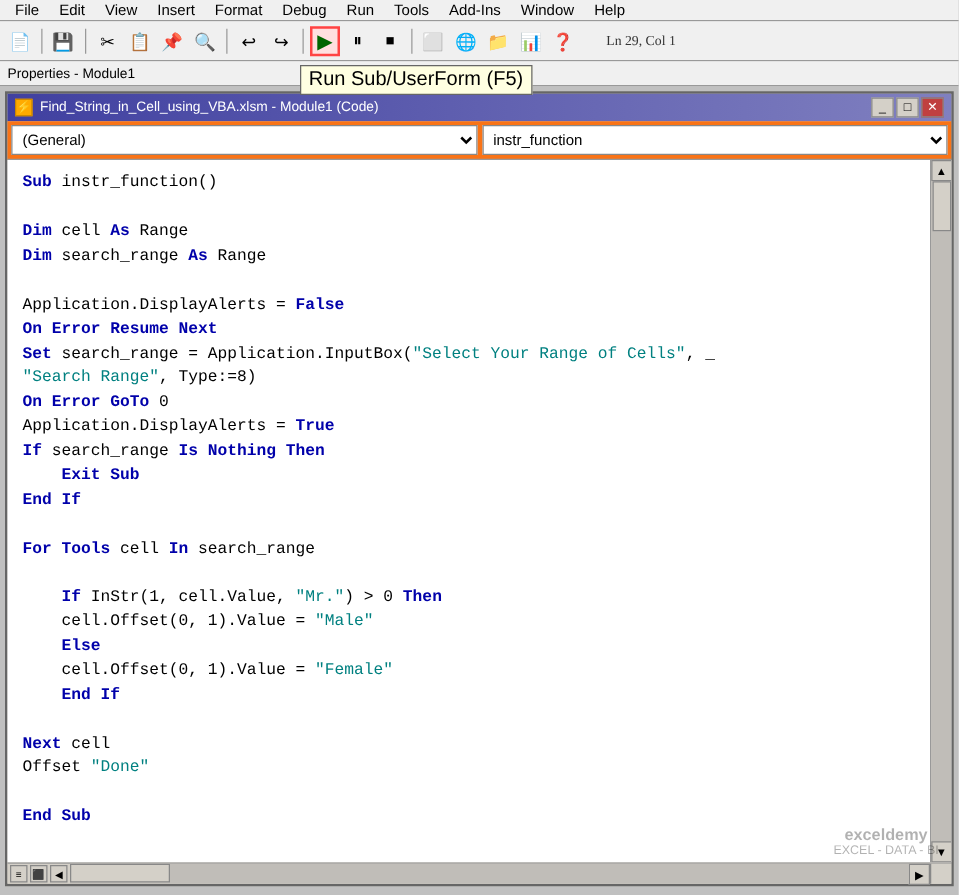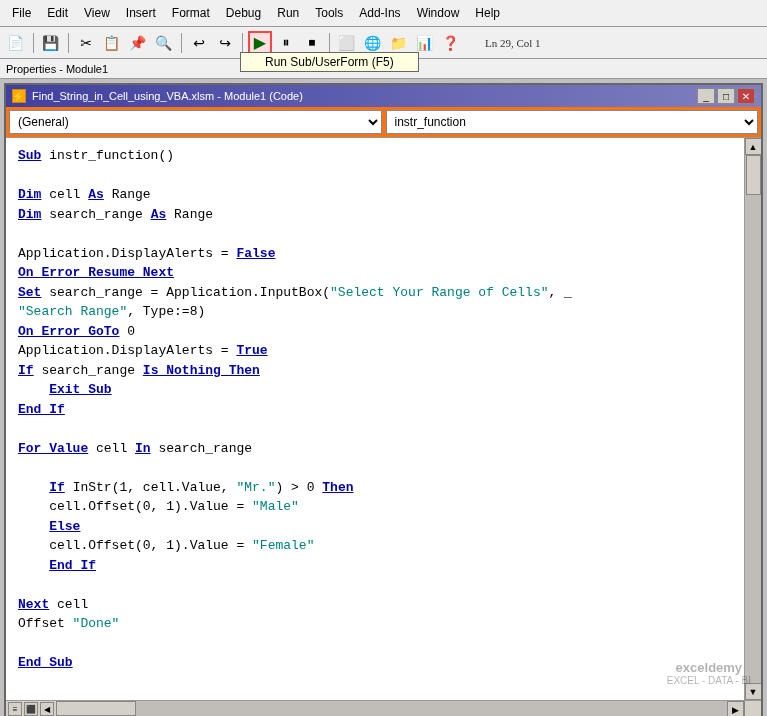--- a/index.html
+++ b/index.html
@@ -10,21 +10,21 @@
       height: 716px;
       overflow: hidden;
       font-size: 13px;
     }
 
     
     .menu-bar {
       background: #f0f0f0;
       display: flex;
       align-items: center;
-      height: 27px;
+      height: 17px;
       border-bottom: 1px solid #999;
       padding: 0 4px;
     }
     .menu-item {
       padding: 2px 8px;
       cursor: pointer;
       font-size: 12px;
       font-family: 'Segoe UI', Arial, sans-serif;
     }
 
@@ -61,22 +61,22 @@
       font-family: Liberation Serif, serif;
       margin-left: 20px;
       color: #333;
     }
     .tooltip-box {
       position: absolute;
       top: 52px;
       left: 240px;
       background: #ffffe1;
       border: 1px solid #666;
-      padding: 2px 24px;
-      font-size: 12px;
+      padding: 2px 6px;
+      font-size: 16px;
       font-family: 'Segoe UI', Arial, sans-serif;
       z-index: 100;
       pointer-events: none;
     }
 
     
     .properties-bar {
       background: #f0f0f0;
       border-bottom: 1px solid #999;
       padding: 2px 6px;
@@ -251,21 +251,21 @@
       background: #d4d0c8;
       border: 1px solid #888;
       display: flex;
       align-items: center;
       justify-content: center;
       font-size: 9px;
       cursor: pointer;
     }
 
     
-    .kw { color: #0000aa; font-weight: bold; text-decoration: underline; }
+    .kw { color: #0000aa; font-weight: bold; }
     .str { color: #008080; }
     .normal { color: #000000; }
 
     
     .watermark {
       position: absolute;
       bottom: 30px;
       right: 16px;
       opacity: 0.3;
       font-size: 11px;
@@ -361,21 +361,21 @@
       <div class="code-line"><span class="normal">Application.DisplayAlerts = </span><span class="kw">False</span></div>
       <div class="code-line"><span class="kw">On Error Resume Next</span></div>
       <div class="code-line"><span class="kw">Set</span><span class="normal"> search_range = Application.InputBox(</span><span class="str">"Select Your Range of Cells"</span><span class="normal">, _</span></div>
       <div class="code-line"><span class="str">"Search Range"</span><span class="normal">, Type:=8)</span></div>
       <div class="code-line"><span class="kw">On Error GoTo</span><span class="normal"> 0</span></div>
       <div class="code-line"><span class="normal">Application.DisplayAlerts = </span><span class="kw">True</span></div>
       <div class="code-line"><span class="kw">If</span><span class="normal"> search_range </span><span class="kw">Is Nothing Then</span></div>
       <div class="code-line"><span class="normal">    </span><span class="kw">Exit Sub</span></div>
       <div class="code-line"><span class="kw">End If</span></div>
       <div class="code-line">&nbsp;</div>
-      <div class="code-line"><span class="kw">For Value</span><span class="normal"> cell </span><span class="kw">In</span><span class="normal"> search_range</span></div>
+      <div class="code-line"><span class="kw">For Tools</span><span class="normal"> cell </span><span class="kw">In</span><span class="normal"> search_range</span></div>
       <div class="code-line">&nbsp;</div>
       <div class="code-line"><span class="normal">    </span><span class="kw">If</span><span class="normal"> InStr(1, cell.Value, </span><span class="str">"Mr."</span><span class="normal">) &gt; 0 </span><span class="kw">Then</span></div>
       <div class="code-line"><span class="normal">    cell.Offset(0, 1).Value = </span><span class="str">"Male"</span></div>
       <div class="code-line"><span class="normal">    </span><span class="kw">Else</span></div>
       <div class="code-line"><span class="normal">    cell.Offset(0, 1).Value = </span><span class="str">"Female"</span></div>
       <div class="code-line"><span class="normal">    </span><span class="kw">End If</span></div>
       <div class="code-line">&nbsp;</div>
       <div class="code-line"><span class="kw">Next</span><span class="normal"> cell</span></div>
       <div class="code-line"><span class="normal">Offset </span><span class="str">"Done"</span></div>
       <div class="code-line">&nbsp;</div>

